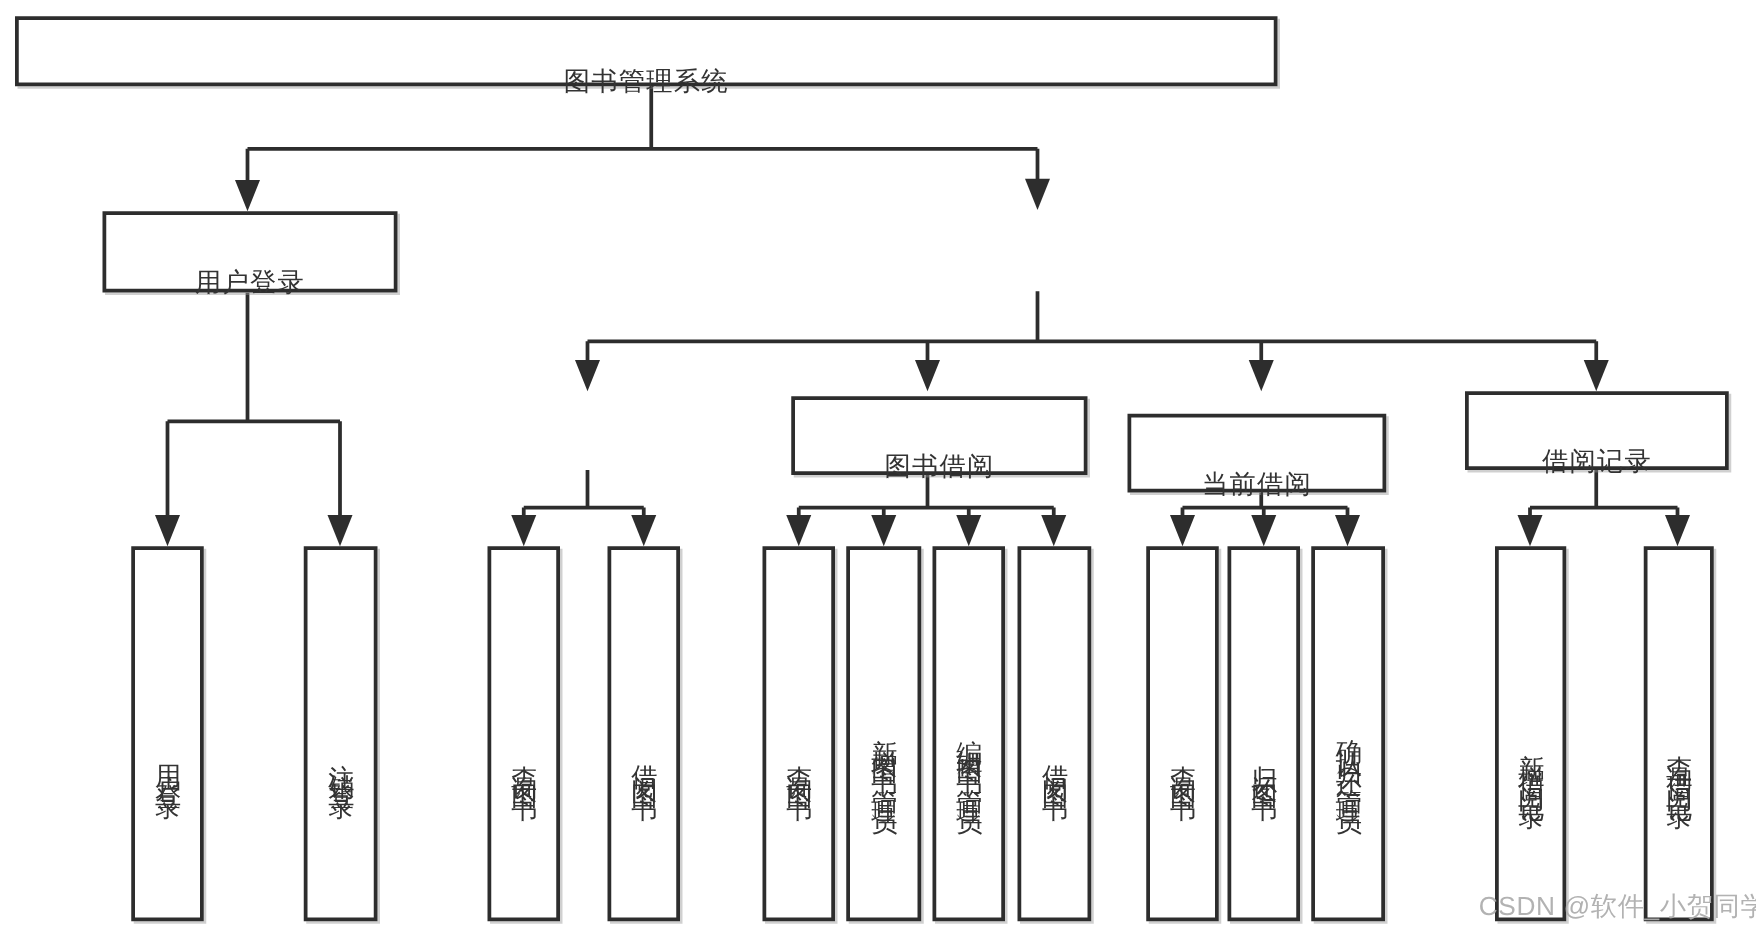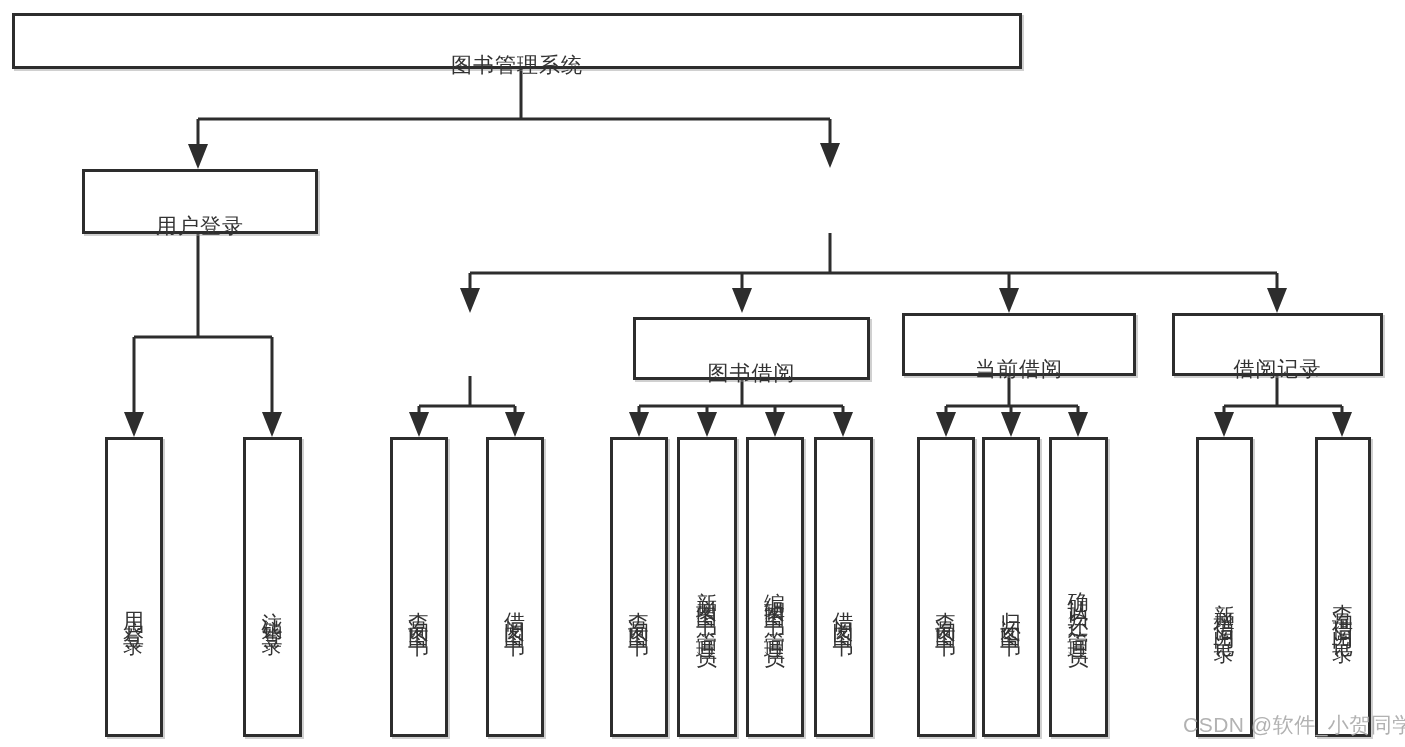--- a/index.html
+++ b/index.html
@@ -90,21 +90,21 @@
     <span class="lbl">图书管理系统</span>
   </div>
 
   <div class="node" style="left:82px;top:169px;width:236px;height:65px">
     <span class="lbl">用户登录</span>
   </div>
 
   <div class="node" style="left:633px;top:317px;width:237px;height:63px">
     <span class="lbl">图书借阅</span>
   </div>
-  <div class="node" style="left:902px;top:313px;width:234px;height:63px">
+  <div class="node" style="left:902px;top:331px;width:207px;height:63px">
     <span class="lbl">当前借阅</span>
   </div>
   <div class="node" style="left:1172px;top:313px;width:211px;height:63px">
     <span class="lbl">借阅记录</span>
   </div>
 
   <div class="node leaf" style="left:105px;top:437px;width:58px;height:300px">
     <span class="lbl">用户登录</span>
   </div>
   <div class="node leaf" style="left:243px;top:437px;width:59px;height:300px">

